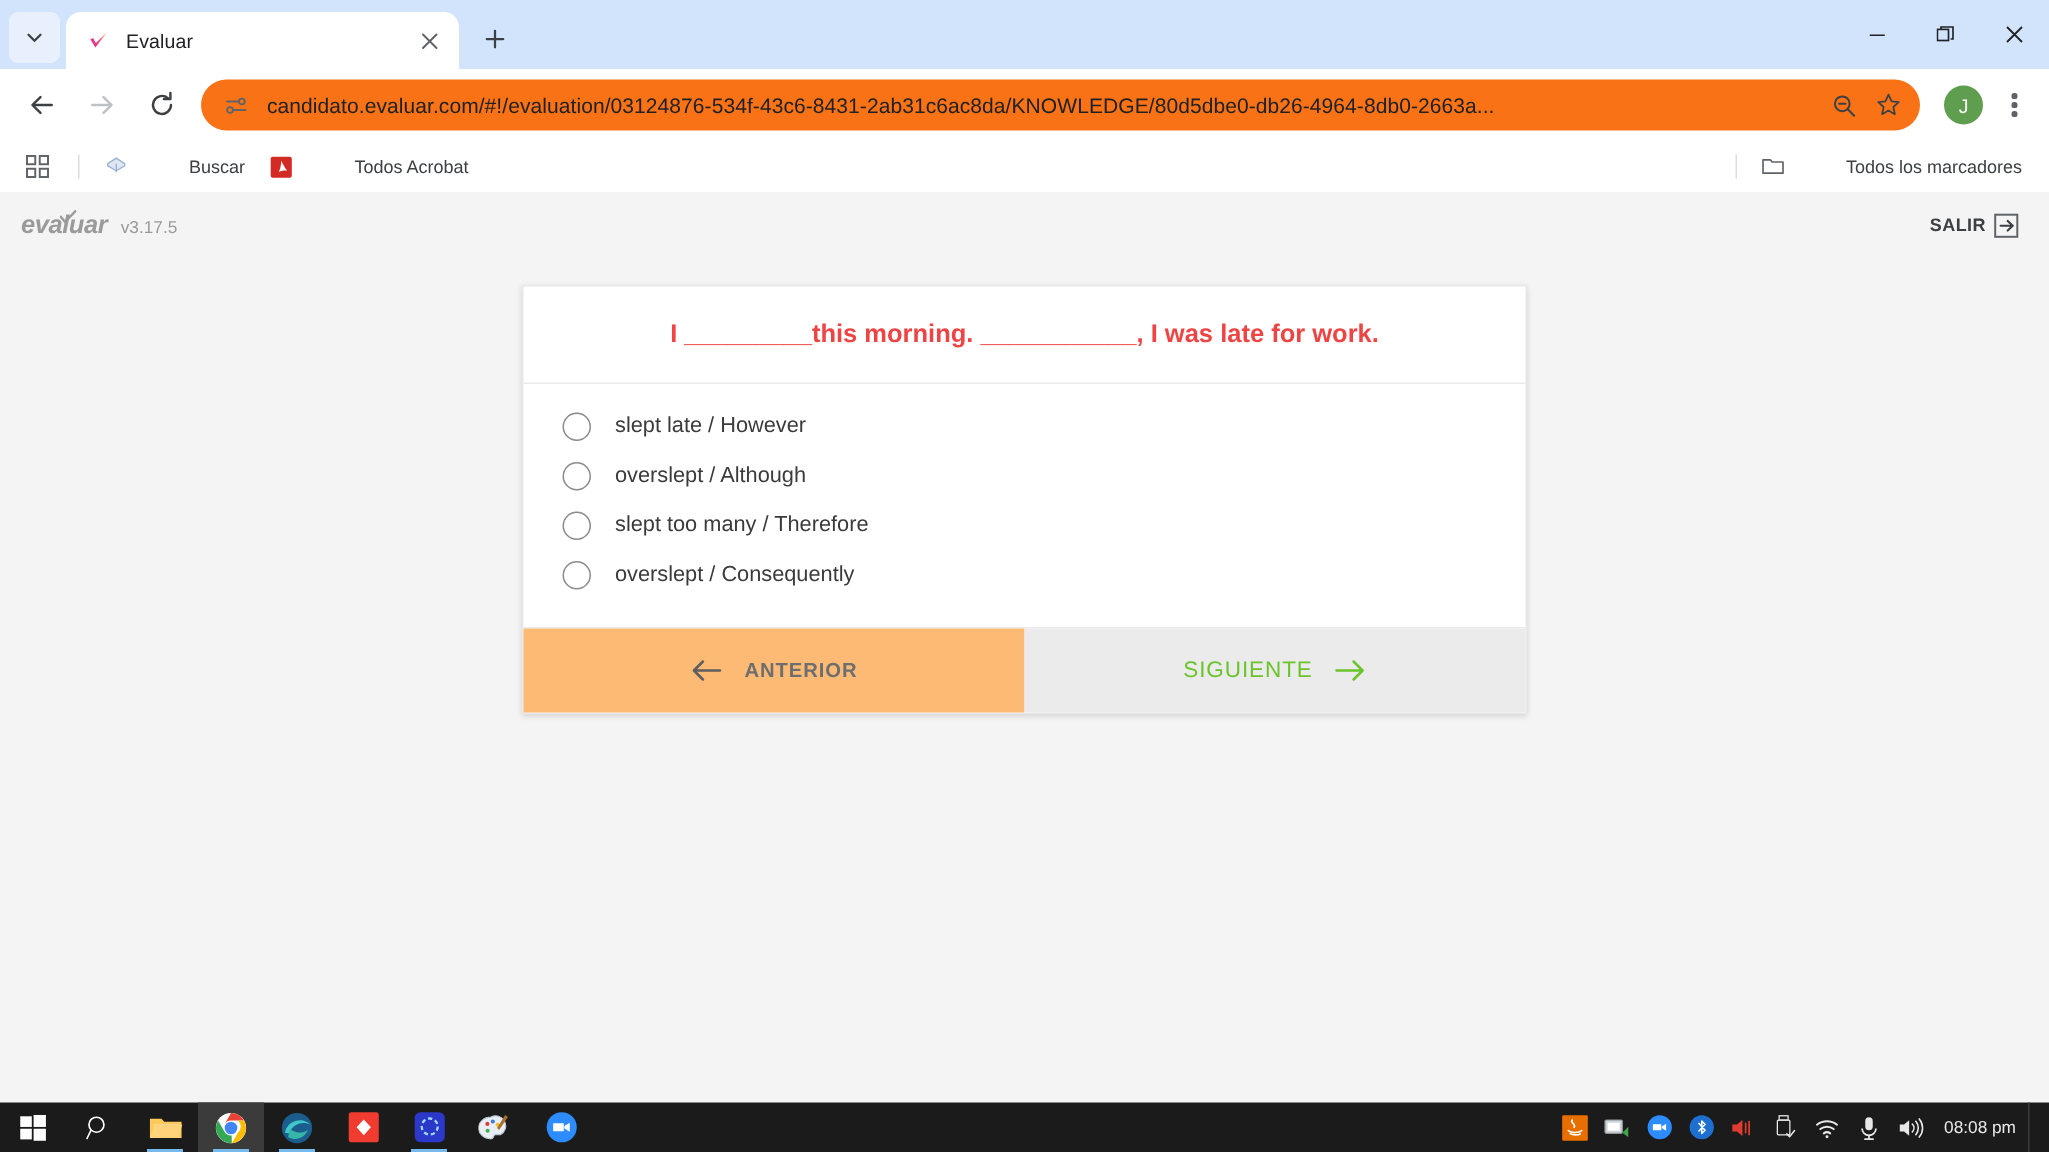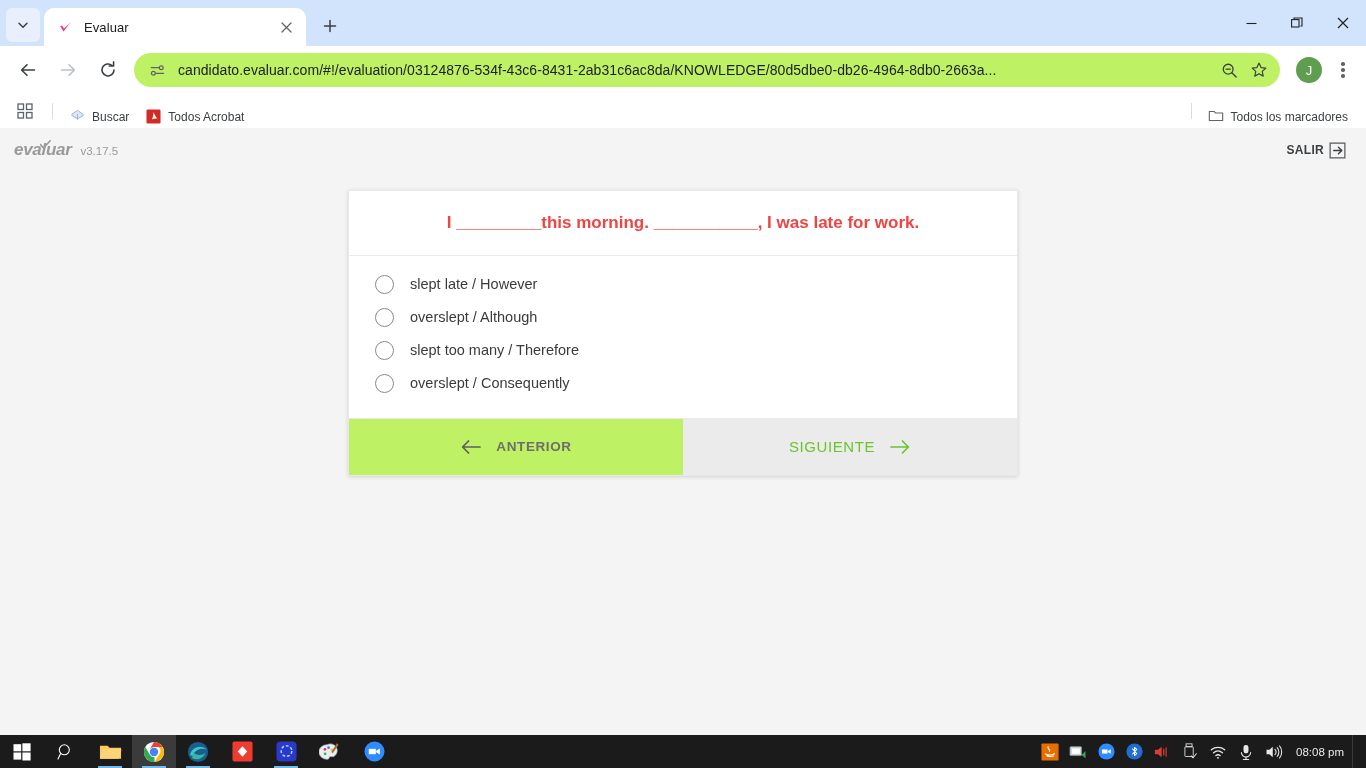--- a/index.html
+++ b/index.html
@@ -39,21 +39,21 @@
     width:30px; height:30px; margin:0 0 5px 9px;
     display:flex; align-items:center; justify-content:center; border-radius:50%;
   }
   .wincontrols { position:absolute; right:0; top:0; height:46px; display:flex; }
   .wc { width:46px; height:46px; display:flex; align-items:center; justify-content:center; }
 
   
   .toolbar { height: 48px; background:#ffffff; display:flex; align-items:center; padding: 0 8px; }
   .navbtn { width:34px; height:34px; margin:0 3px; display:flex; align-items:center; justify-content:center; border-radius:50%; }
   .omnibox {
-    flex:1; height:34px; background:#bef264; border-radius:18px;
+    flex:1; height:34px; background:#f97316; border-radius:18px;
     display:flex; align-items:center; padding: 0 6px 0 12px; margin: 0 8px 0 6px;
     position:relative;
   }
   .omni-icon { width:22px; height:22px; display:flex; align-items:center; justify-content:center; margin-right:10px; flex:none; }
   .omni-url {
     flex:1; font-size:14px; color:#202124; white-space:nowrap; overflow:hidden;
     letter-spacing:0.05px;
   }
   .omni-btn { width:30px; height:30px; display:flex; align-items:center; justify-content:center; border-radius:50%; flex:none; }
   .avatar {
@@ -61,21 +61,21 @@
     color:#fff; font-size:13px; display:flex; align-items:center; justify-content:center;
     margin: 0 6px 0 8px; font-weight:400;
   }
   .menu3 { width:30px; height:34px; display:flex; align-items:center; justify-content:center; }
   .menu3 .dot { width:3.5px; height:3.5px; background:#5f6368; border-radius:50%; margin:1.3px 0; }
 
   
   .bookmarks { height: 34px; background:#ffffff; display:flex; align-items:center; padding: 0 10px; position:relative; }
   .bk-apps { width:30px; height:26px; display:flex; align-items:center; justify-content:center; margin-right:4px; }
   .bk-sep { width:1px; height:16px; background:#dadce0; margin: 0 8px; }
-  .bk-item { display:flex; align-items:flex-end; height:26px; padding: 0 8px; border-radius:4px; }
+  .bk-item { display:flex; align-items:center; height:26px; padding: 0 8px; border-radius:4px;gap:34px; }
   .bk-item .bk-ico { width:16px; height:16px; margin-right:7px; display:flex; align-items:center; justify-content:center; flex:none; }
   .bk-item .bk-lbl { font-size:12px; color:#3c4043; white-space:nowrap; }
   .bk-right { position:absolute; right:10px; display:flex; align-items:center; }
 
   
   .page { flex:1; background:#f4f4f4; position:relative; overflow:hidden; }
   .app-header {
     height: 44px; background:#f4f4f4; display:flex; align-items:center;
     padding: 0 14px; justify-content:space-between;
   }
@@ -122,21 +122,21 @@
   .radio {
     width:19px; height:19px; border-radius:50%; border:1.4px solid #8a8a8a;
     flex:none; margin-right:16px; background:#fff;
   }
   .opt-lbl { font-size:14.5px; color:#3b3b3b; }
 
   .navrow { display:flex; border-top:1px solid #eaeaea; height:57px; }
   .navbtn-prev, .navbtn-next {
     flex:1; display:flex; align-items:center; justify-content:center; gap:14px;
   }
-  .navbtn-prev { background:#bef264; }
+  .navbtn-prev { background:#fdba74; }
   .navbtn-next { background:#ebebeb; }
   .nav-lbl-prev { font-size:13.5px; font-weight:bold; color:#6e6e6e; letter-spacing:0.6px; }
   .nav-lbl-next { font-size:15px; font-weight:normal; color:#6bc42c; letter-spacing:0.6px; }
 
   
   .taskbar {
     position:absolute; left:0; bottom:0; width:1366px; height:33px;
     background:#1b1b1b; display:flex; align-items:center;
   }
   .tb-left { display:flex; align-items:center; height:33px; }

